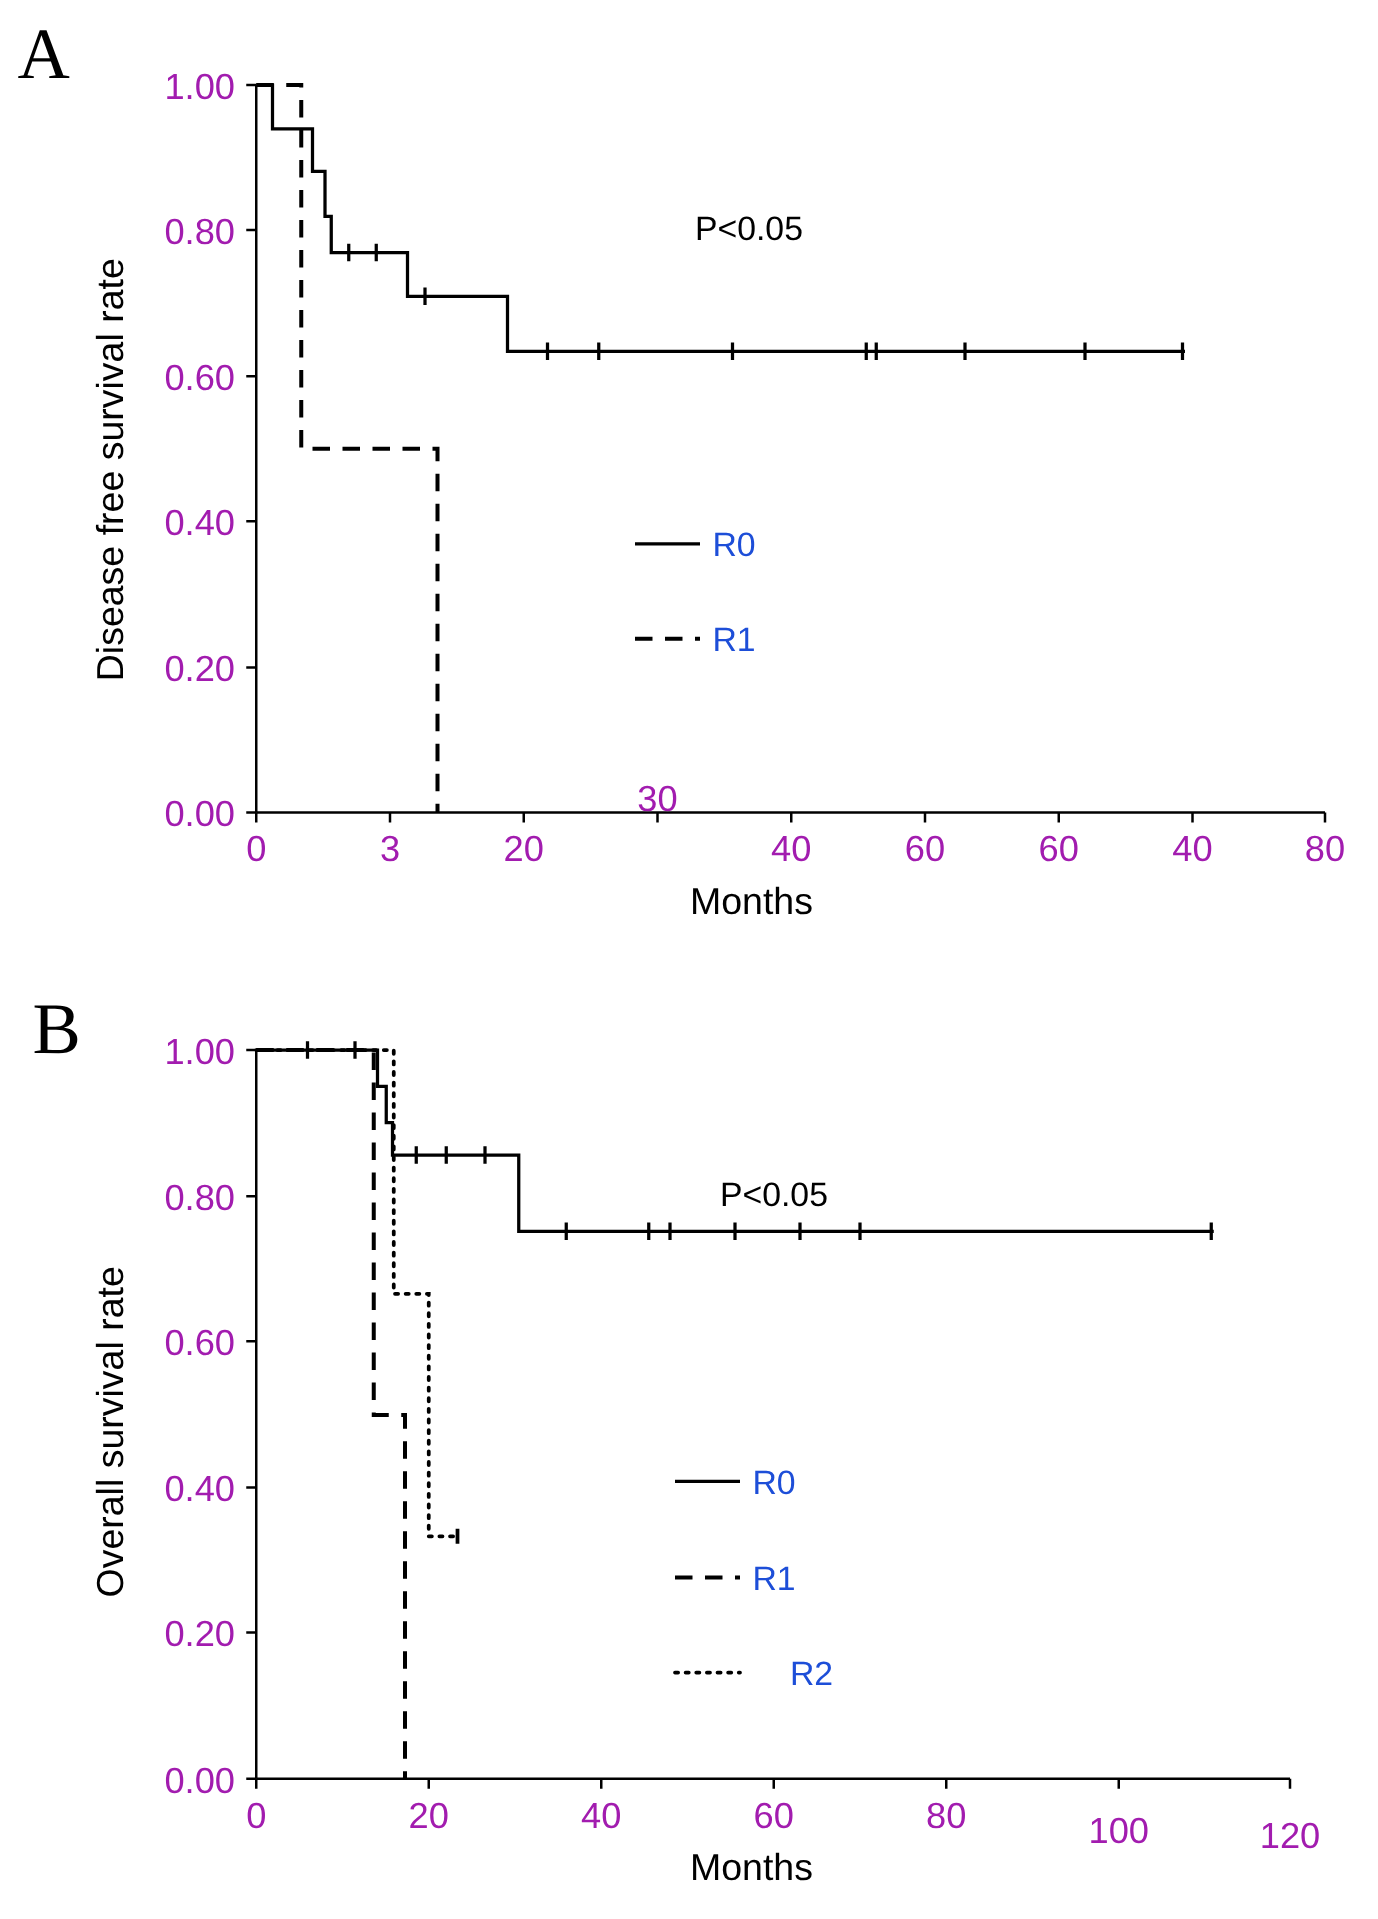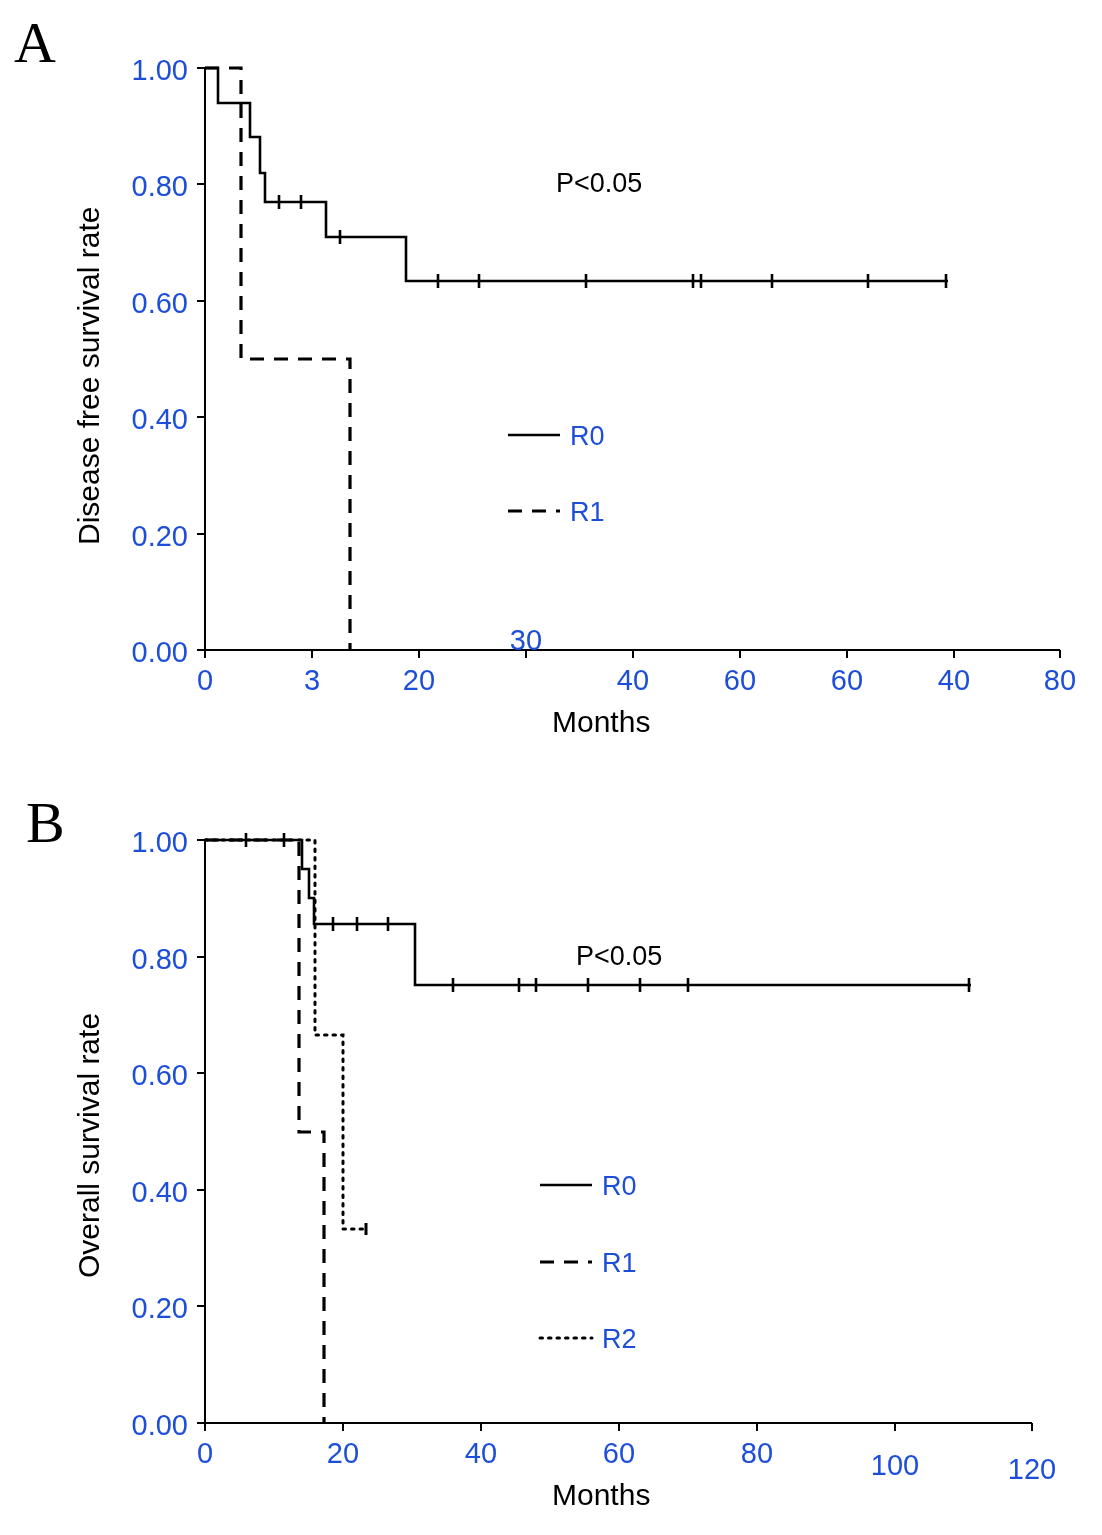--- a/index.html
+++ b/index.html
@@ -48,21 +48,21 @@
     white-space: nowrap;
   }
   .y-axis-label {
     transform-origin: 0 0;
     transform: rotate(-90deg);
   }
   .tick-label {
     position: absolute;
     font-family: "Liberation Sans", sans-serif;
     font-size: 29px;
-    color: #1d4ed8;
+    color: #a21caf;
     white-space: nowrap;
     text-align: right;
   }
   .x-tick {
     text-align: center;
   }
   .pvalue {
     position: absolute;
     font-family: "Liberation Sans", sans-serif;
     font-size: 27px;
@@ -225,14 +225,14 @@
 
   <div class="pvalue" style="left: 576px; top: 173px;">P&lt;0.05</div>
 
   <svg class="plot-svg" width="1102" height="767" style="pointer-events:none;">
     <line x1="540" y1="417" x2="592" y2="417" stroke="#000" stroke-width="2.6"></line>
     <line x1="540" y1="494" x2="592" y2="494" stroke="#000" stroke-width="3.2" stroke-dasharray="14,10"></line>
     <line x1="540" y1="570" x2="592" y2="570" stroke="#000" stroke-width="3" stroke-dasharray="2.5,6" stroke-linecap="round"></line>
   </svg>
   <div class="legend-entry" style="left: 602px; top: 403px;">R0</div>
   <div class="legend-entry" style="left: 602px; top: 480px;">R1</div>
-  <div class="legend-entry" style="left: 602px; top: 556px;">R2</div>
+  <div class="legend-entry" style="left: 632px; top: 556px;">R2</div>
 </div>
 
 </body></html>

